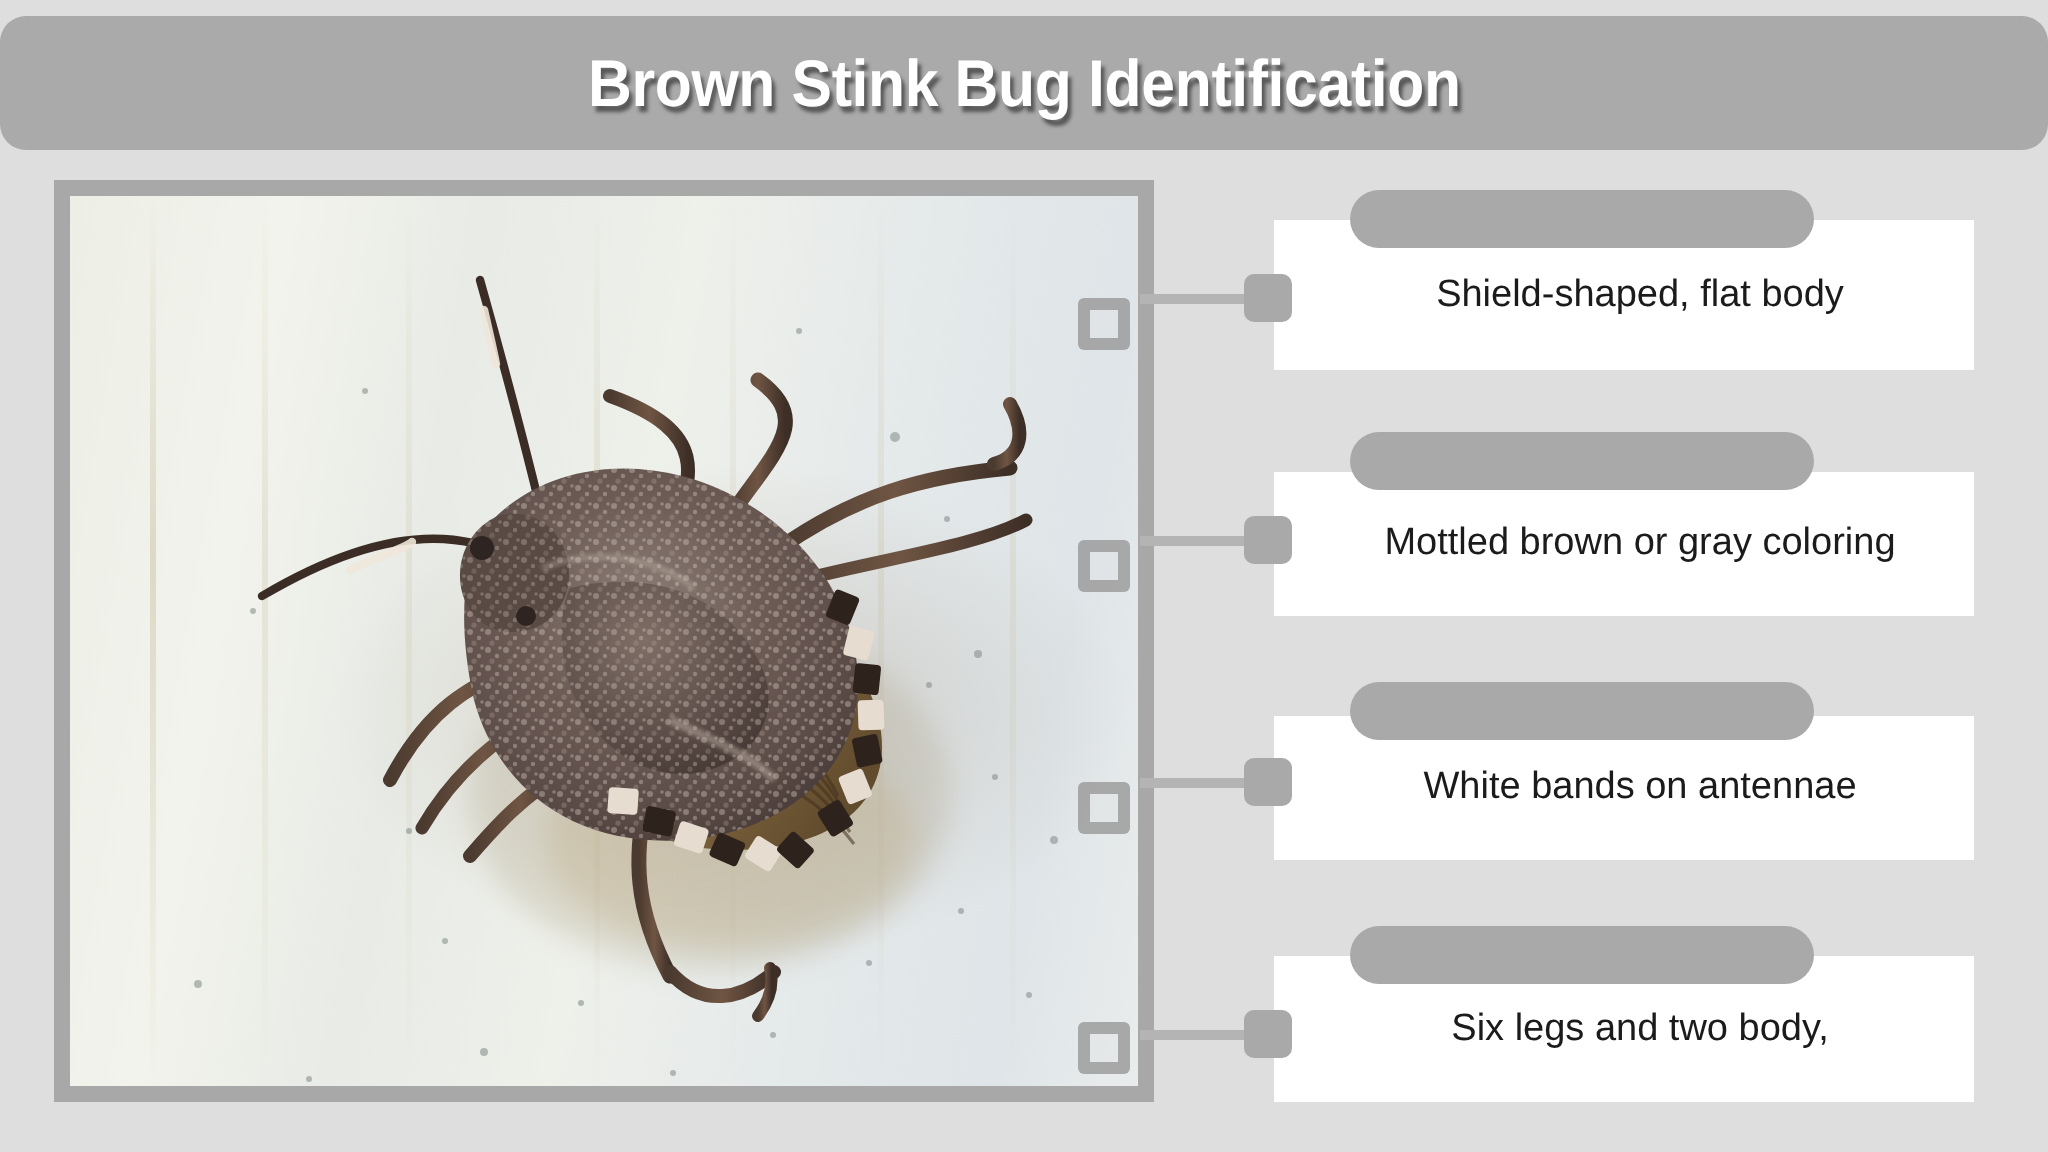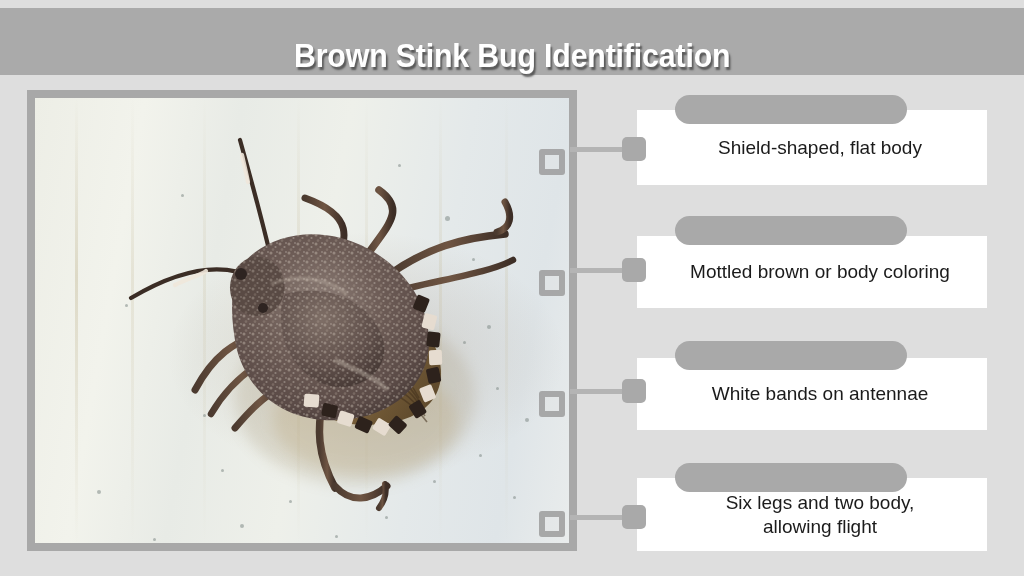--- a/index.html
+++ b/index.html
@@ -10,21 +10,21 @@
     font-family:"Liberation Sans","DejaVu Sans",sans-serif;
     overflow:hidden;
     position:relative;
   }
   .slide{position:absolute;inset:0;background:#dedede;}
 
   
   .banner{
     position:absolute;left:0;top:8px;width:1024px;height:67px;
     background:#aaaaaa;
-    display:flex;align-items:flex-end;justify-content:center;
+    display:flex;align-items:center;justify-content:center;border-radius:13px;
   }
   .banner-title{
     font-size:33px;font-weight:bold;color:#ffffff;
     letter-spacing:-0.2px;
     transform:scaleX(0.92);
     text-shadow:2px 3px 2px rgba(60,60,60,0.75);
     white-space:nowrap;
   }
 
   
@@ -237,33 +237,32 @@
   <div class="conn-line" style="left:570px;top:389px;width:60px;"></div>
   <div class="conn-line" style="left:570px;top:515px;width:60px;"></div>
 
   <div class="card" style="left:617px;top:110px;width:350px;height:75px;">
     <div class="card-text">Shield-shaped, flat body</div>
   </div>
   <div class="pill" style="left:675px;top:95px;width:232px;"></div>
   <div class="sq-marker" style="left:622px;top:137px;"></div>
 
   <div class="card" style="left:617px;top:236px;width:350px;height:72px;">
-    <div class="card-text">Mottled brown or body coloring</div>
+    <div class="card-text">Mottled brown or gray coloring</div>
   </div>
   <div class="pill" style="left:675px;top:216px;width:232px;"></div>
   <div class="sq-marker" style="left:622px;top:258px;"></div>
 
   <div class="card" style="left:617px;top:358px;width:350px;height:72px;">
     <div class="card-text">White bands on antennae</div>
   </div>
   <div class="pill" style="left:675px;top:341px;width:232px;"></div>
   <div class="sq-marker" style="left:622px;top:379px;"></div>
 
   <div class="card" style="left:617px;top:478px;width:350px;height:73px;">
     <div class="card-text">
       <span>Six legs and two body,</span><br>
-      <span>allowing flight</span>
     </div>
   </div>
   <div class="pill" style="left:675px;top:463px;width:232px;"></div>
   <div class="sq-marker" style="left:622px;top:505px;"></div>
 
 </div>
 
 </body></html>

